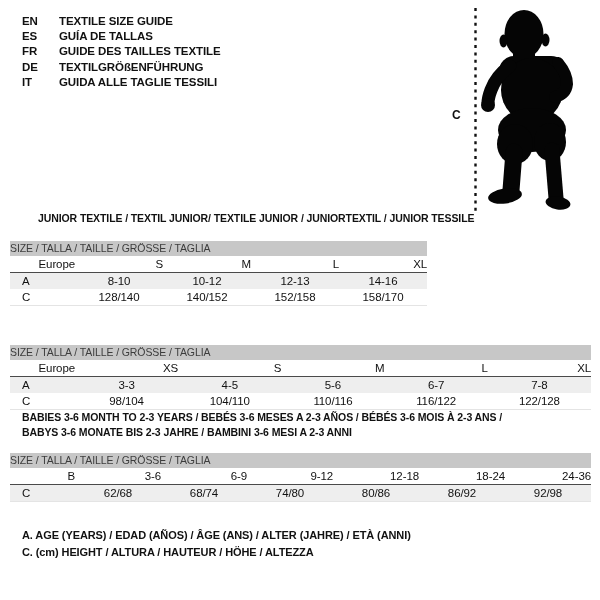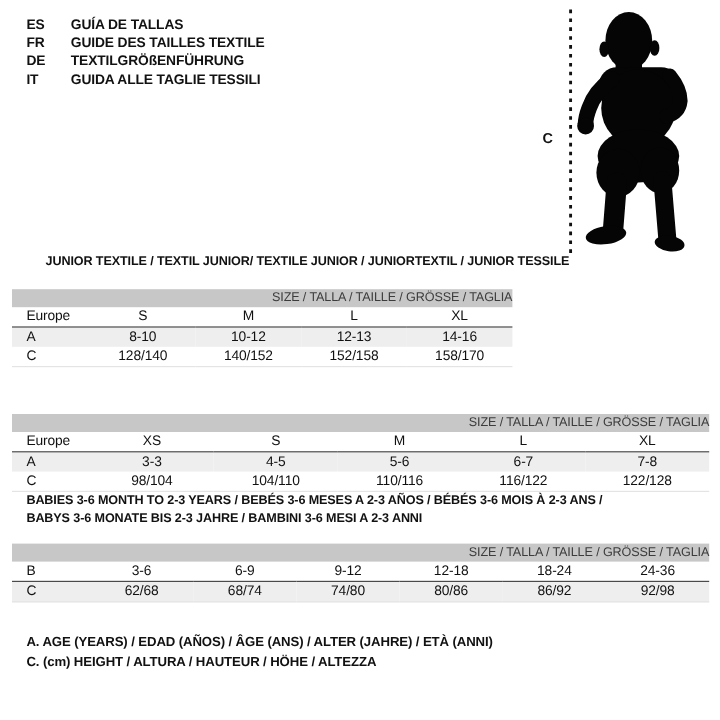--- a/index.html
+++ b/index.html
@@ -15,38 +15,39 @@
   .lang-code { display:inline-block; width:37px; }
   
   .figure-svg { position:absolute; left:468px; top:0; }
   .measure-label { position:absolute; left:452px; top:108px; font-size:12px; font-weight:bold; }
   
   .tbl-title { position:absolute; font-size:10.5px; font-weight:bold; line-height:15px; white-space:nowrap; }
   .tbl-title .sub { font-size:7.5px; vertical-align:-2px; }
   
   .size-bar {
     position:absolute; height:15px; background:var(--size-bar,#c7c7c7);
-    font-size:10.5px; color:#3c3c3c; line-height:15px; padding-left:16px; white-space:nowrap;text-align:right;
+    font-size:10.5px; color:#3c3c3c; line-height:15px; padding-left:0; white-space:nowrap;
   }
   
   table.rows { position:absolute; border-collapse:collapse; table-layout:fixed; }
   table.rows td { height:16.5px; font-size:11.5px; text-align:center; line-height:16px; padding:0; }
   table.rows td.row-label { text-align:left; padding-left:12px; }
-  table.rows tr.first-row td { border-bottom:1px solid var(--divider,#4a4a4a); }
+  table.rows tr.first-row td { border-bottom:1px solid var(--divider,#4a4a4a);text-align:right; }
   table.rows tr.shaded td { background:var(--row-shade,#eee); }
   table.rows tr:last-child td { border-bottom:1px solid #e4e4e4; }
   
   .footnotes { position:absolute; left:22px; top:527px; font-size:11px; font-weight:bold; line-height:16.8px; white-space:nowrap; }
 </style>
 </head>
 <body>
 
 <div class="page" style="--size-bar: #c7c7c7; --row-shade: #eeeeee; --divider: #4a4a4a; --text: #111111;">
 
   <div class="lang-block">
+    <div class="lang-row"><span class="lang-code">EN</span><span>TEXTILE SIZE GUIDE</span></div>
     <div class="lang-row"><span class="lang-code">ES</span><span>GUÍA DE TALLAS</span></div>
     <div class="lang-row"><span class="lang-code">FR</span><span>GUIDE DES TAILLES TEXTILE</span></div>
     <div class="lang-row"><span class="lang-code">DE</span><span>TEXTILGRÖßENFÜHRUNG</span></div>
     <div class="lang-row"><span class="lang-code">IT</span><span>GUIDA ALLE TAGLIE TESSILI</span></div>
   </div>
 
   <span class="measure-label">C</span>
   <svg class="figure-svg" width="130" height="220" viewBox="0 0 130 220">
     <line x1="7.5" y1="8" x2="7.5" y2="214" stroke="#111" stroke-width="2.4" stroke-dasharray="3,4.4"></line>
     <g fill="#050505" stroke="none">

